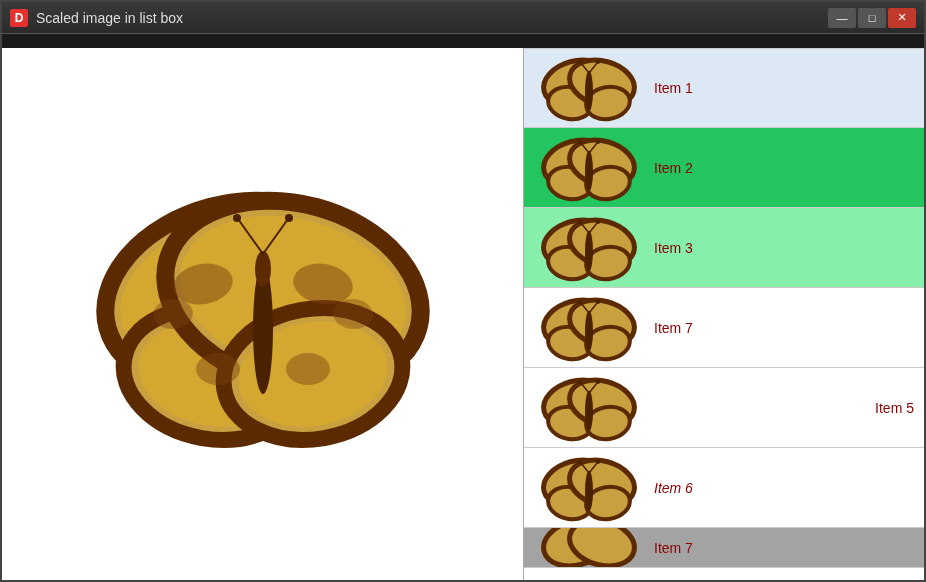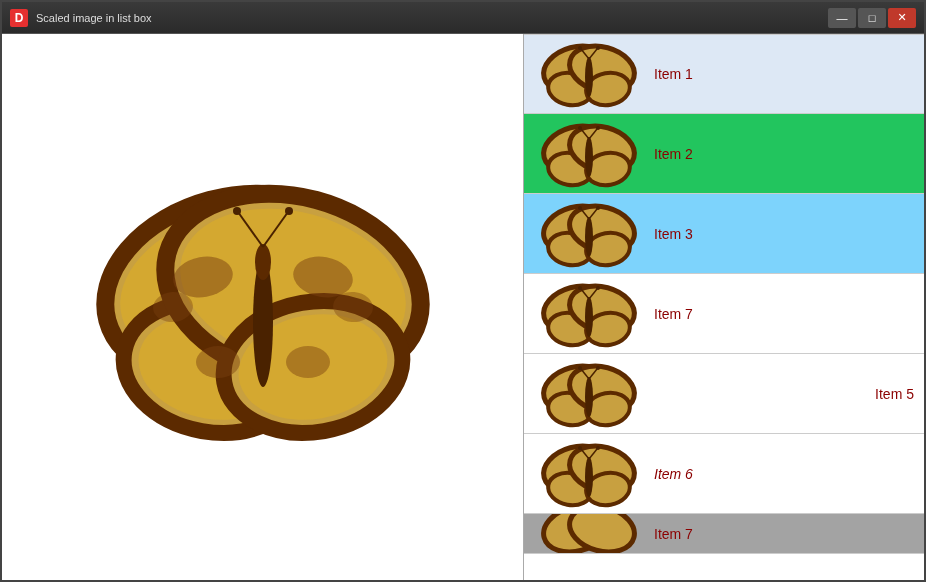--- a/index.html
+++ b/index.html
@@ -41,21 +41,21 @@
       justify-content: center;
       margin-right: 8px;
       font-weight: bold;
       font-size: 12px;
       color: white;
       flex-shrink: 0;
     }
 
     .title-text {
       color: #ddd;
-      font-size: 11px;
+      font-size: 14px;
       flex: 1;
     }
 
     .title-buttons {
       display: flex;
       gap: 2px;
     }
 
     .title-btn {
       width: 28px;
@@ -72,20 +72,21 @@
 
     .title-btn.minimize { background: #555; }
     .title-btn.maximize { background: #555; }
     .title-btn.close { background: #c0392b; }
 
     .window-content {
       flex: 1;
       display: flex;
       background: #f0f0f0;
       overflow: hidden;
+      margin-top: 14px;
     }
 
     .main-image-panel {
       flex: 1;
       background: white;
       border-right: 1px solid #aaa;
       display: flex;
       align-items: center;
       justify-content: center;
       overflow: hidden;
@@ -257,21 +258,21 @@
               <ellipse cx="55" cy="38" rx="4" ry="20" fill="#4a2200"></ellipse>
               <line x1="55" y1="20" x2="47" y2="10" stroke="#4a2200" stroke-width="1.5"></line>
               <circle cx="46" cy="9" r="2" fill="#4a2200"></circle>
               <line x1="55" y1="20" x2="63" y2="10" stroke="#4a2200" stroke-width="1.5"></line>
               <circle cx="64" cy="9" r="2" fill="#4a2200"></circle>
             </svg>
           </div>
           <span class="item-label">Item 2</span>
         </div>
 
-        <div class="list-item" style="background:#7dd3fc;">
+        <div class="list-item" style="background:#86efac;">
           <div class="item-image">
             <svg viewBox="0 0 110 70" xmlns="http://www.w3.org/2000/svg">
               <ellipse cx="42" cy="30" rx="33" ry="22" fill="#c8a040" transform="rotate(-15,42,30)"></ellipse>
               <ellipse cx="42" cy="30" rx="33" ry="22" fill="none" stroke="#5c2a00" stroke-width="5" transform="rotate(-15,42,30)"></ellipse>
               <ellipse cx="36" cy="50" rx="22" ry="16" fill="#c8a040" transform="rotate(10,36,50)"></ellipse>
               <ellipse cx="36" cy="50" rx="22" ry="16" fill="none" stroke="#5c2a00" stroke-width="4" transform="rotate(10,36,50)"></ellipse>
               <ellipse cx="68" cy="30" rx="33" ry="22" fill="#c8a040" transform="rotate(15,68,30)"></ellipse>
               <ellipse cx="68" cy="30" rx="33" ry="22" fill="none" stroke="#5c2a00" stroke-width="5" transform="rotate(15,68,30)"></ellipse>
               <ellipse cx="74" cy="50" rx="22" ry="16" fill="#c8a040" transform="rotate(-10,74,50)"></ellipse>
               <ellipse cx="74" cy="50" rx="22" ry="16" fill="none" stroke="#5c2a00" stroke-width="4" transform="rotate(-10,74,50)"></ellipse>

